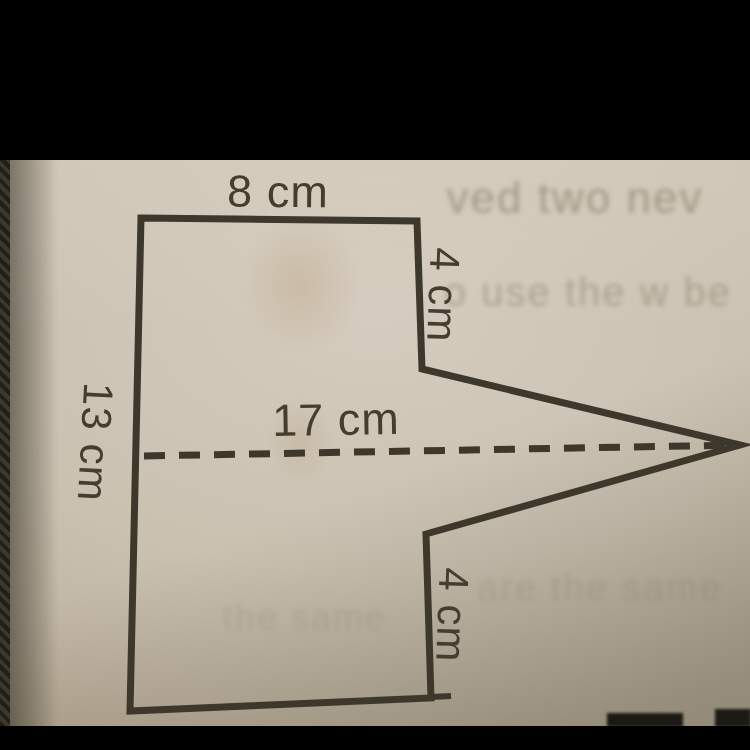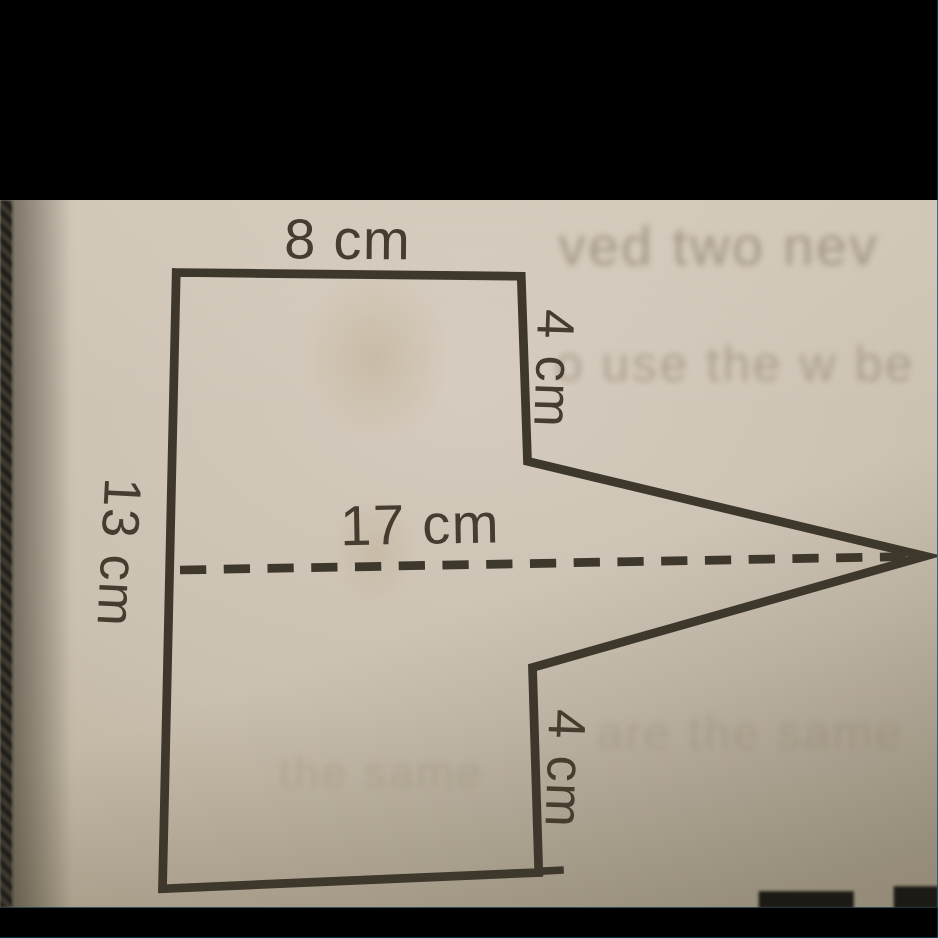--- a/index.html
+++ b/index.html
@@ -8,21 +8,21 @@
     width: 750px;
     height: 750px;
     background: #000;
     overflow: hidden;
     font-family: "Liberation Sans", sans-serif;
   }
   .stage {
     position: relative;
     width: 750px;
     height: 750px;
-    background: #0ea5e9;
+    background: #86efac;
   }
   .bar {
     position: absolute;
     left: 0;
     width: 750px;
     background: #000;
     z-index: 6;
   }
   .bar-top { top: 0; height: 160px; }
   .bar-bottom { bottom: 0; height: 24px; }

